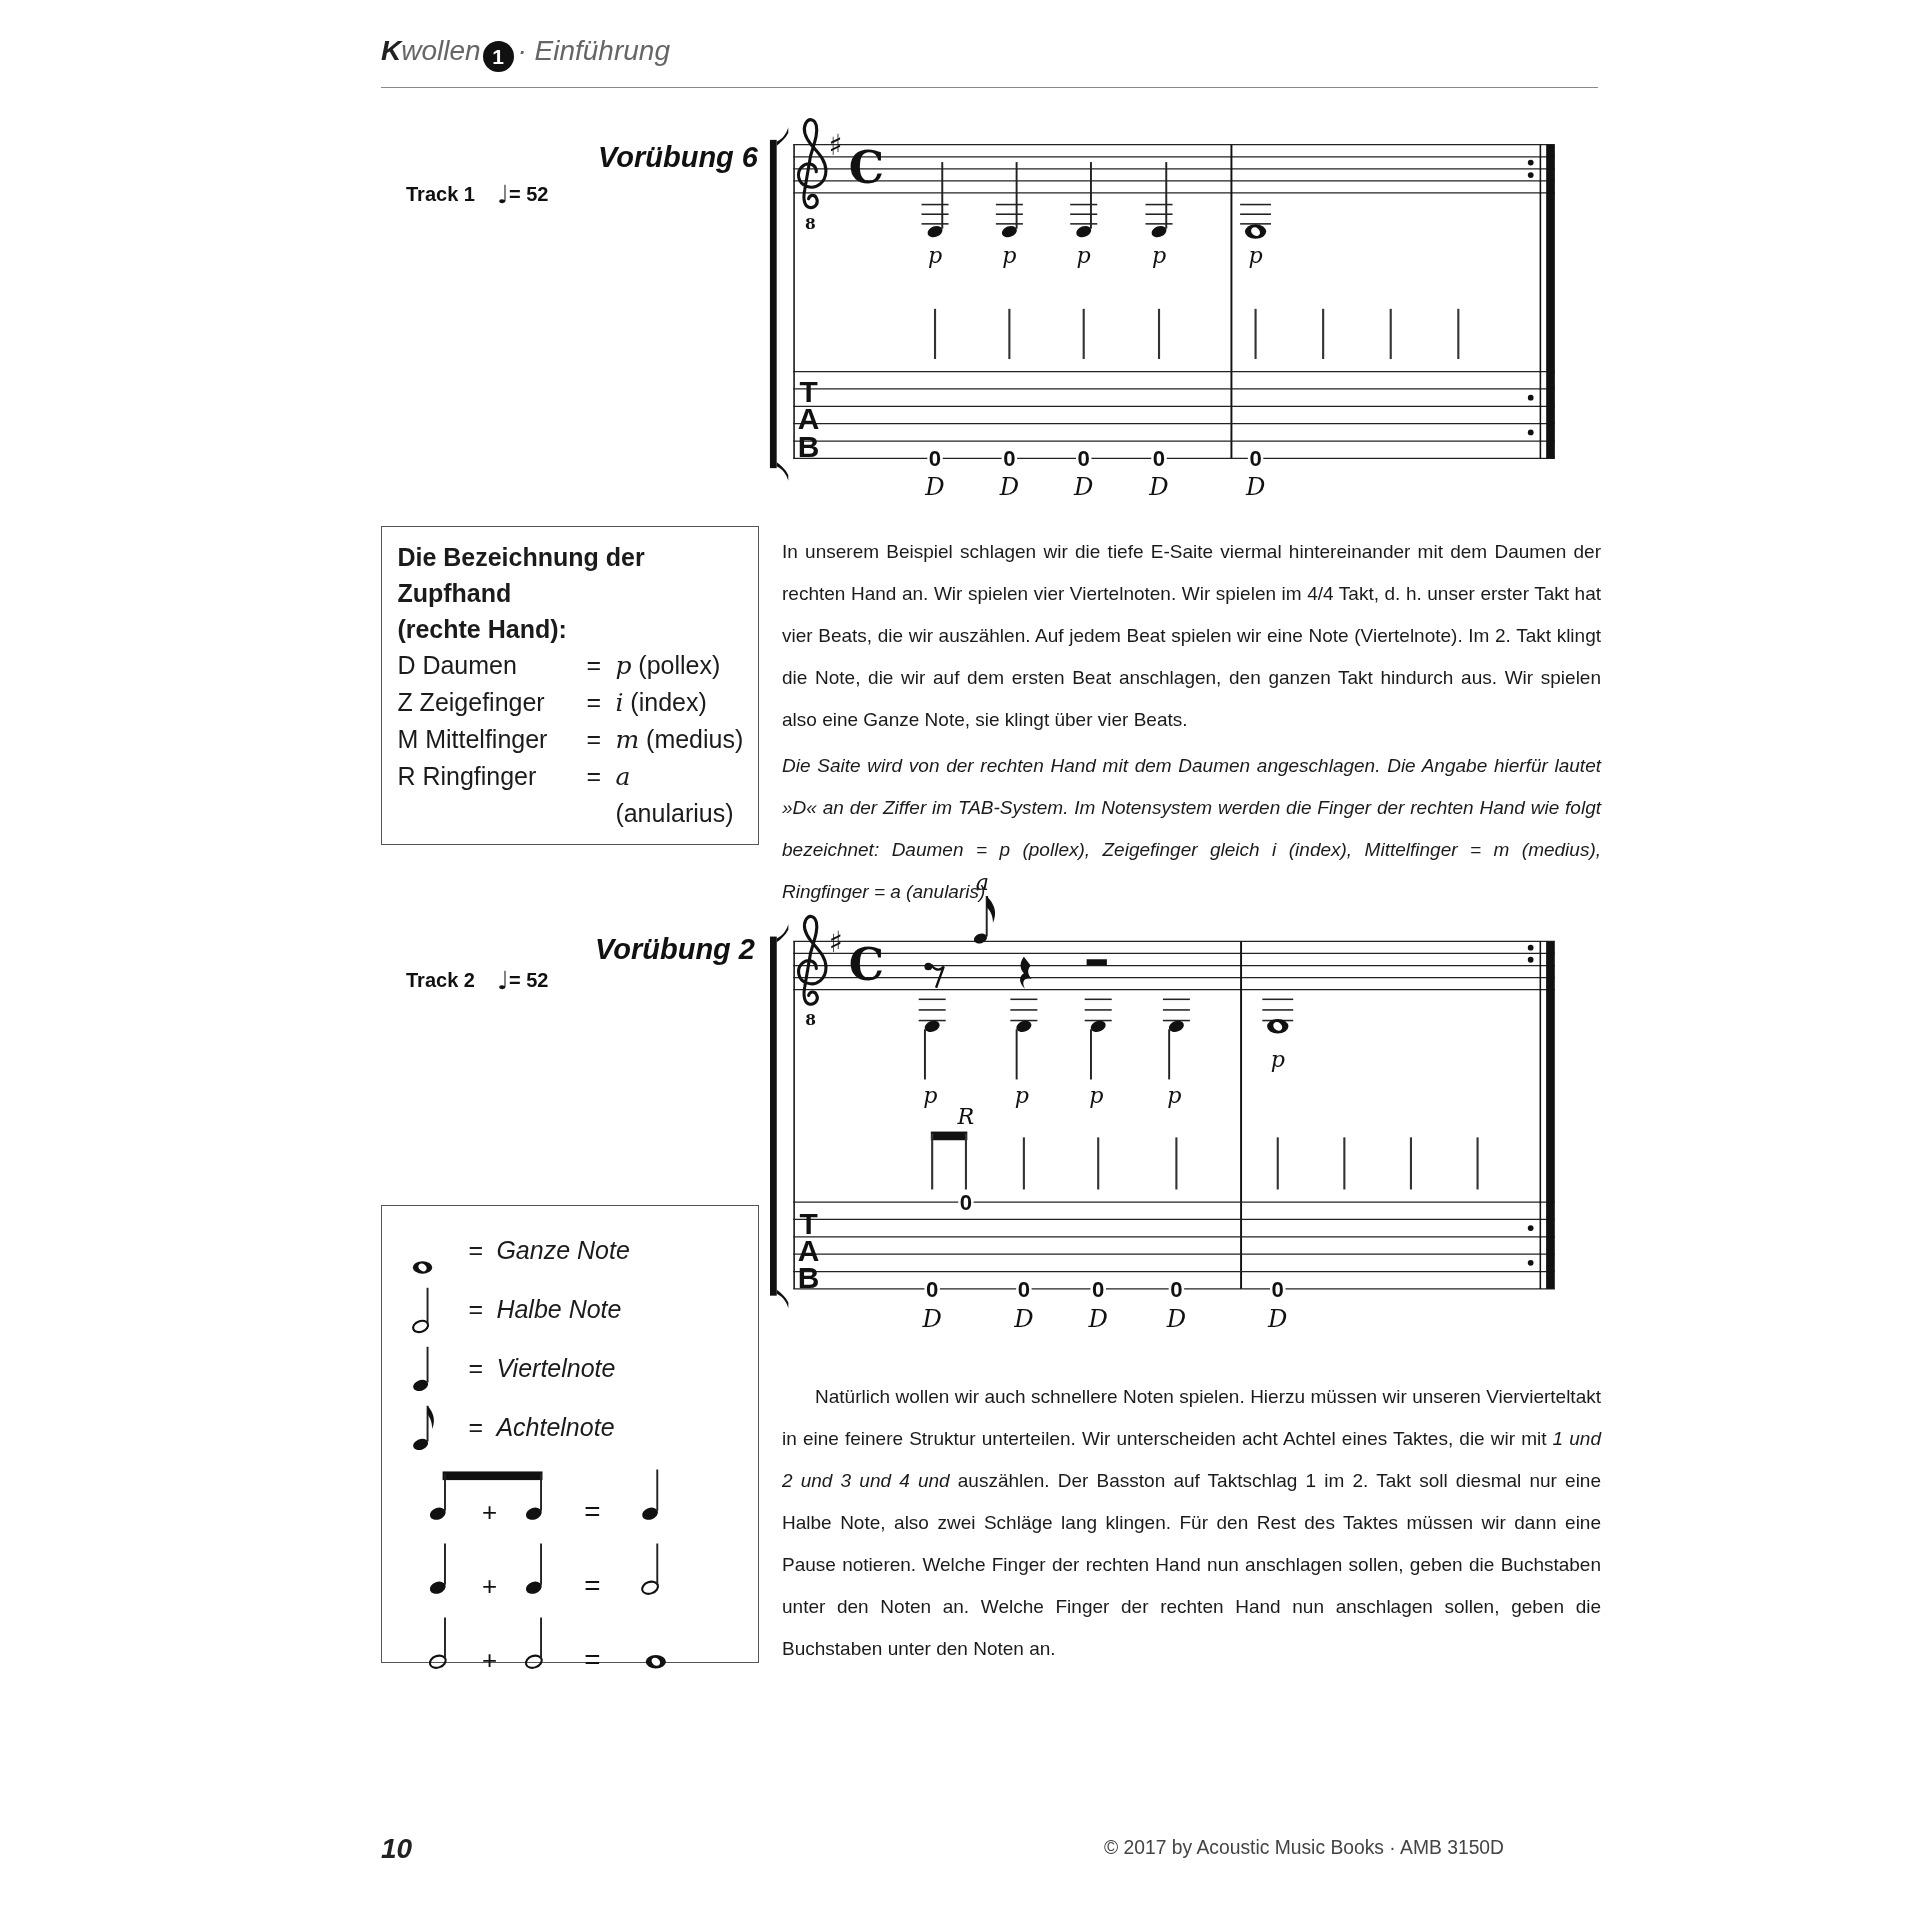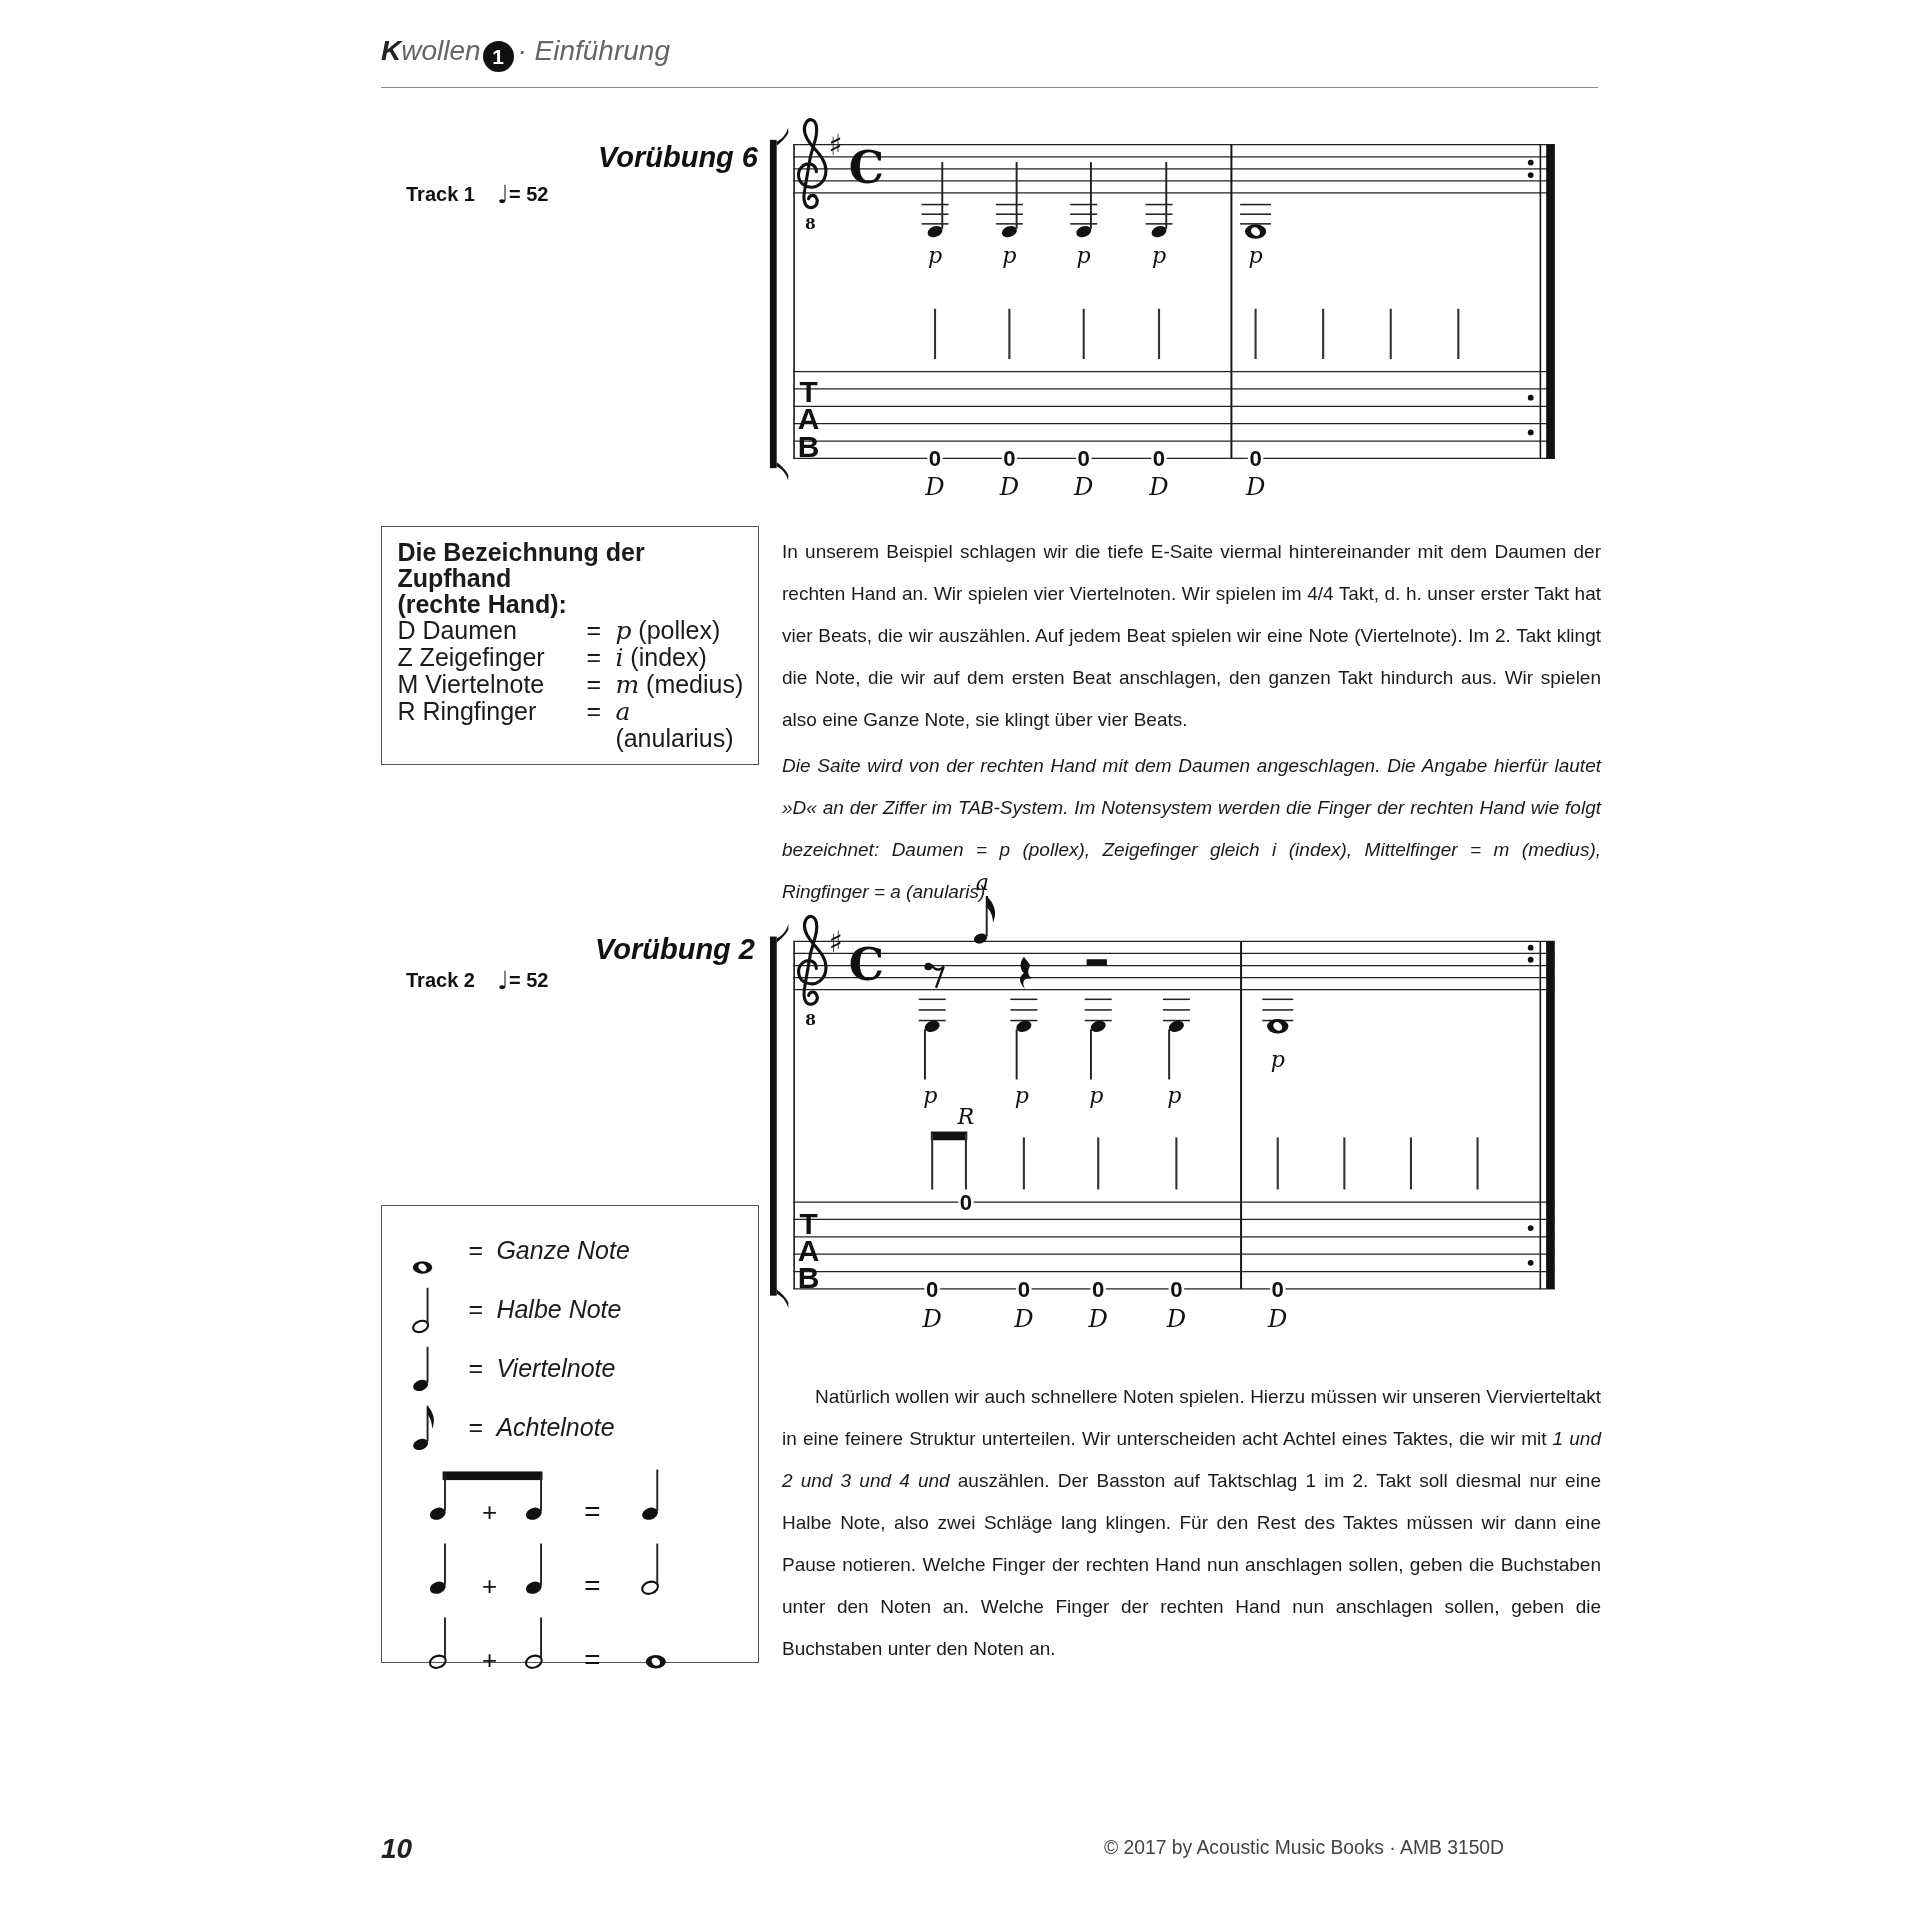--- a/index.html
+++ b/index.html
@@ -18,21 +18,21 @@
     vertical-align:-3.9px;margin:0 3.9px 0 1.9px;
   }
   .hdr-rule{left:381px;top:87px;width:1217px;height:0;border-top:1.9px solid #8a8a8a;}
   
   .ex-title{font-size:29px;font-weight:bold;font-style:italic;color:#111;text-align:right;width:217px;}
   .track{font-size:20px;font-weight:bold;color:#111;white-space:nowrap;}
   .track .tnote{font-family:"DejaVu Sans", sans-serif;font-weight:normal;font-size:25px;vertical-align:-1.9px;}
   
   .zbox{
     left:381px;top:526px;width:378px;box-sizing:border-box;border:1.9px solid #555;
-    padding:11.6px 13.5px 13.5px 15.4px;font-size:25px;line-height:26px;background:#fff;
+    padding:11.6px 13.5px 13.5px 15.4px;font-size:25px;line-height:36px;background:#fff;
   }
   .zbox .btitle{font-weight:bold;}
   .zrow{display:grid;grid-template-columns:189px 29px auto;margin-top:0;}
   .zrow .sym{font-family:"DejaVu Serif", serif;font-style:italic;}
   .nbox{
     left:381px;top:1205px;width:378px;height:458px;box-sizing:border-box;border:1.9px solid #555;
     background:#fff;padding:15.4px 0 0 25px;
   }
   .nrow{display:flex;align-items:center;height:59px;}
   .nrow .eq{width:41px;text-align:center;font-size:25px;}
@@ -204,21 +204,21 @@
     <span>D Daumen</span>
     <span>=</span>
     <span><span class="sym">p</span> <span>(pollex)</span></span>
   </div>
   <div class="zrow">
     <span>Z Zeigefinger</span>
     <span>=</span>
     <span><span class="sym">i</span> <span>(index)</span></span>
   </div>
   <div class="zrow">
-    <span>M Viertelnote</span>
+    <span>M Mittelfinger</span>
     <span>=</span>
     <span><span class="sym">m</span> <span>(medius)</span></span>
   </div>
   <div class="zrow">
     <span>R Ringfinger</span>
     <span>=</span>
     <span><span class="sym">a</span> <span>(anularius)</span></span>
   </div>
 </div>
 

